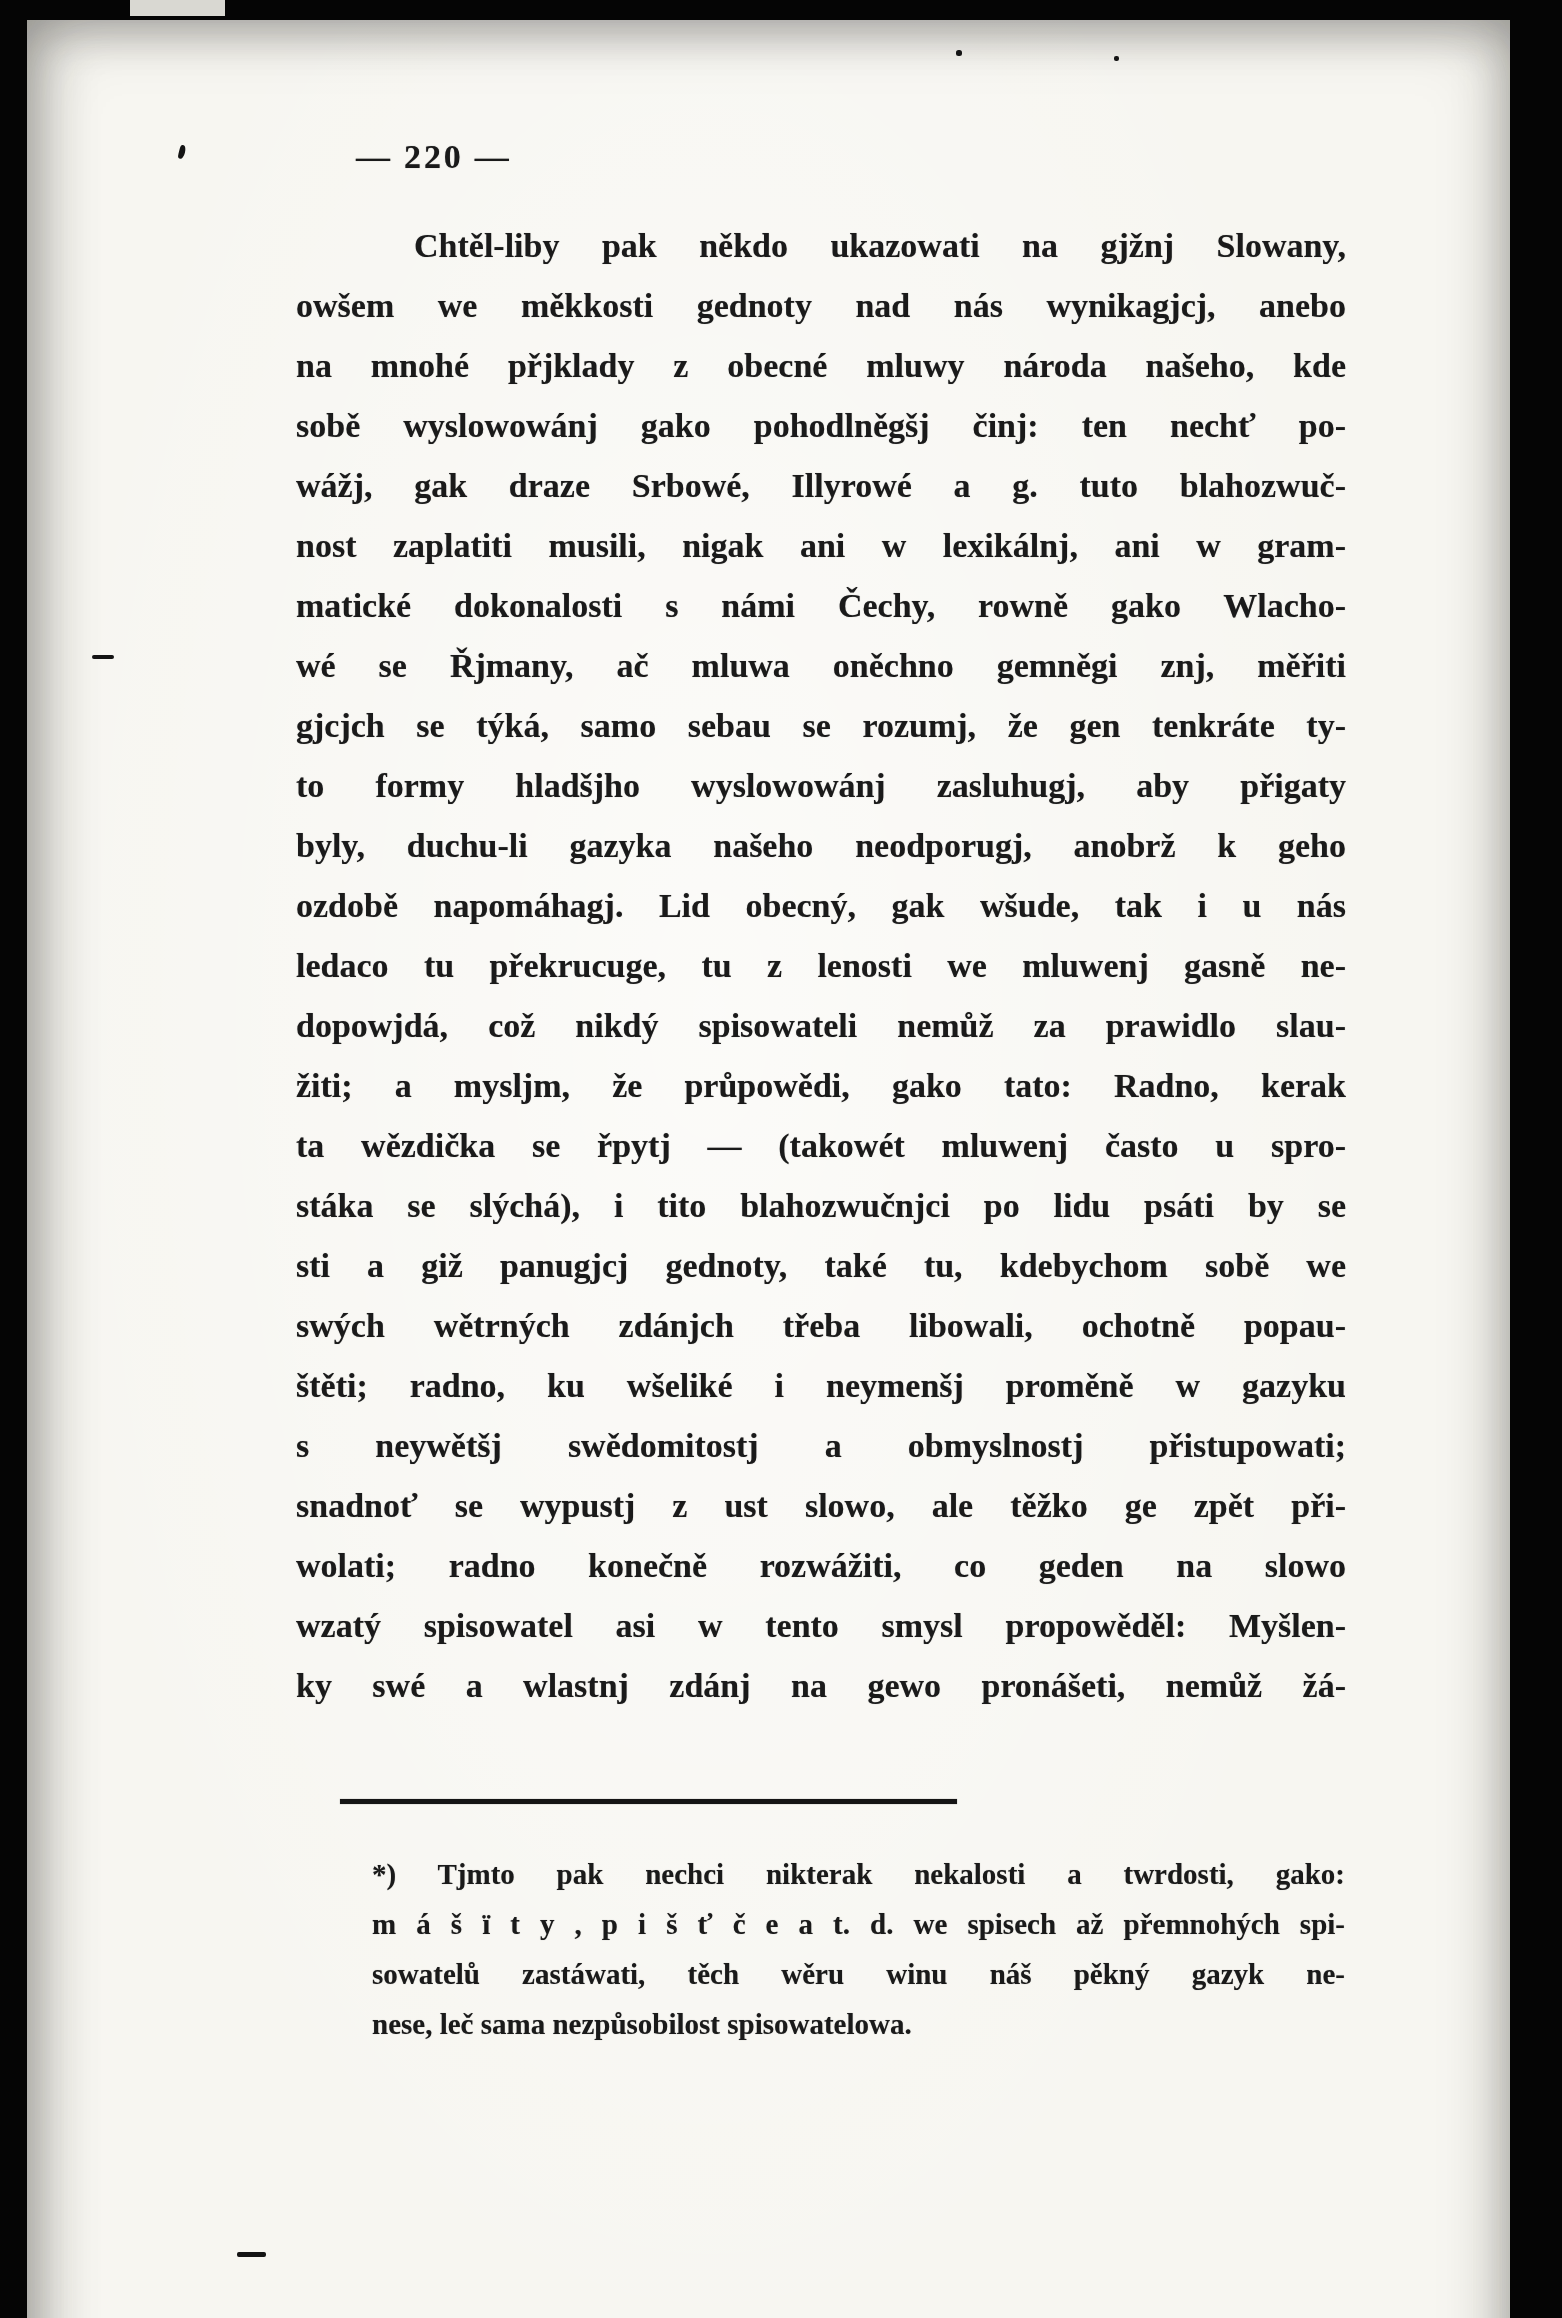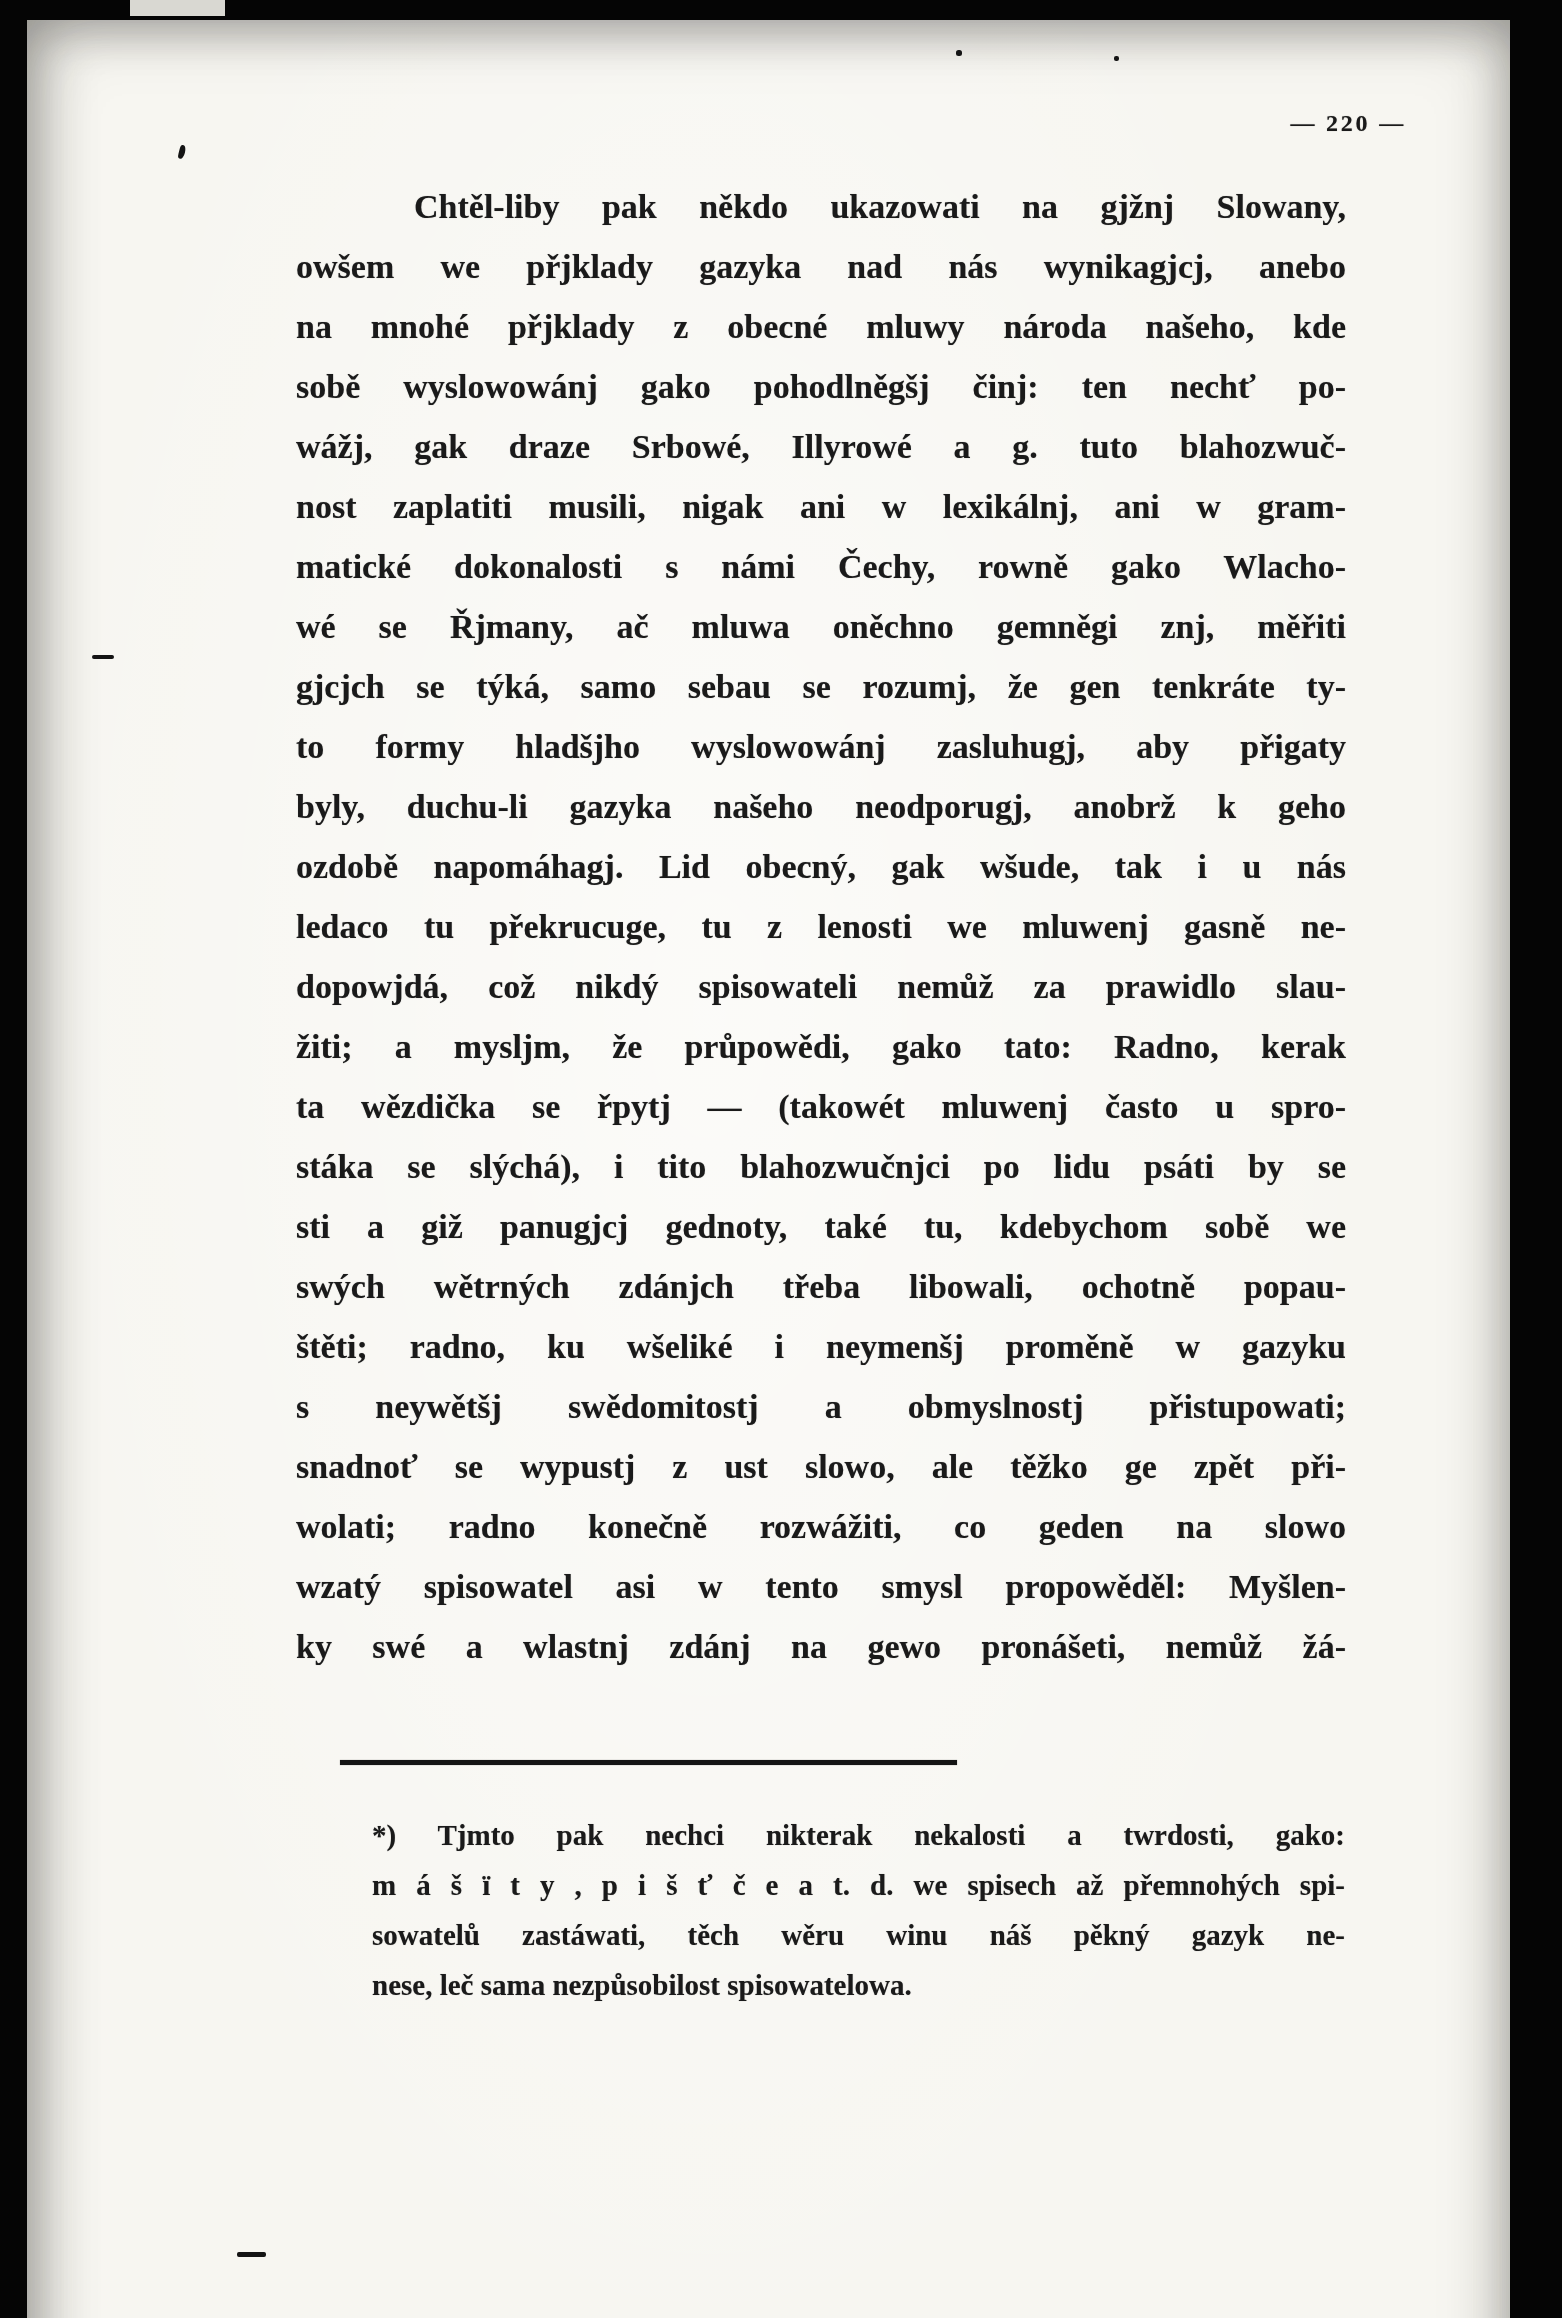--- a/index.html
+++ b/index.html
@@ -33,26 +33,26 @@
       var(--paper, #f7f6f1);
     box-shadow:
       inset 0 0 79px rgba(40,38,32,0.16),
       inset 21.3px 0 51px rgba(30,28,24,0.20),
       inset -12px -6.5px 51px rgba(30,28,24,0.14),
       inset 0 18.5px 42px rgba(30,28,24,0.12);
     color: var(--ink, #1a1a1a);
     z-index: 1;
   }
   .pageno {
-    margin-top: 90px;
+    margin-top: 118px;
     margin-left: 269px;
     width: 1050px;
-    text-align: right;
+    text-align: left;
     transform: translateX(60px);
-    font-size: 24px;
+    font-size: 34px;
     font-weight: 600;
     letter-spacing: 2.8px;
     text-shadow: 0 0 0.9px rgba(20,20,20,0.45);
   }
   .textblock {
     margin-top: 40px;
     margin-left: 269px;
     width: 1050px;
     font-size: 34px;
     font-weight: 600;
@@ -101,21 +101,21 @@
 </head>
 <body>
 
 <div class="scan">
 
   <div class="page">
     <div class="pageno">— 220 —</div>
 
     <div class="textblock">
         <div class="line first">Chtěl-liby pak někdo ukazowati na gjžnj Slowany,</div>
-        <div class="line">owšem we přjklady gazyka nad nás wynikagjcj, anebo</div>
+        <div class="line">owšem we měkkosti gednoty nad nás wynikagjcj, anebo</div>
         <div class="line">na mnohé přjklady z obecné mluwy národa našeho, kde</div>
         <div class="line">sobě wyslowowánj gako pohodlněgšj činj: ten nechť po-</div>
         <div class="line">wážj, gak draze Srbowé, Illyrowé a g. tuto blahozwuč-</div>
         <div class="line">nost zaplatiti musili, nigak ani w lexikálnj, ani w gram-</div>
         <div class="line">matické dokonalosti s námi Čechy, rowně gako Wlacho-</div>
         <div class="line">wé se Řjmany, ač mluwa oněchno gemněgi znj, měřiti</div>
         <div class="line">gjcjch se týká, samo sebau se rozumj, že gen tenkráte ty-</div>
         <div class="line">to formy hladšjho wyslowowánj zasluhugj, aby přigaty</div>
         <div class="line">byly, duchu-li gazyka našeho neodporugj, anobrž k geho</div>
         <div class="line">ozdobě napomáhagj. Lid obecný, gak wšude, tak i u nás</div>

